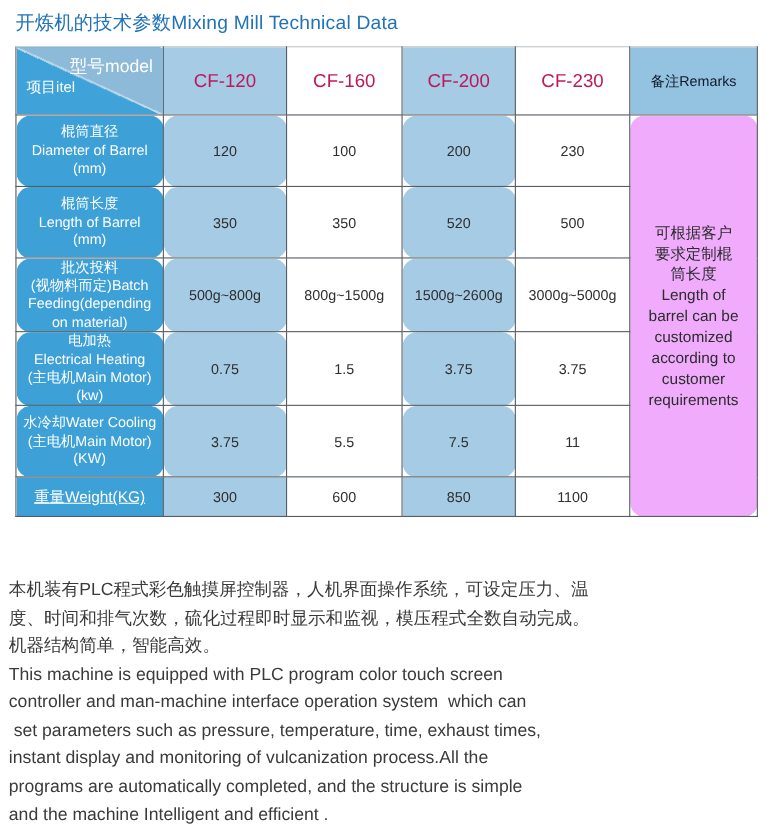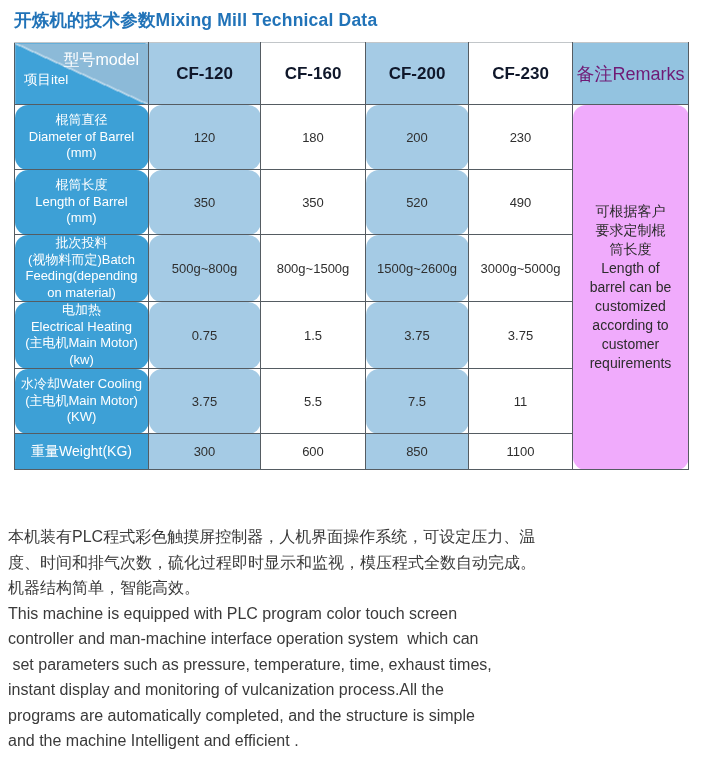--- a/index.html
+++ b/index.html
@@ -5,21 +5,21 @@
   html,body{margin:0;padding:0;background:#fff;}
   .page{
     position:relative;
     width:702px;height:763px;
     background:#ffffff;
     font-family:"Liberation Sans","DejaVu Sans",sans-serif;
     overflow:hidden;
   }
   .title{
     position:absolute;left:14px;top:8px;
-    font-size:17.5px;font-weight:700;color:#2173b8;
+    font-size:17.5px;font-weight:400;color:#2173b8;
     letter-spacing:.2px;
   }
   table.spec{
     position:absolute;left:14px;top:42px;
     width:674px;border-collapse:collapse;table-layout:fixed;
     font-size:15px;color:#333;
   }
   table.spec td{
     border:1px solid #555c62;
     text-align:center;vertical-align:middle;
@@ -34,31 +34,31 @@
       #8cbad8 0 49.2%, #bdd9eb 49.2% 50.8%, #3fa2d8 50.8% 100%);
   }
   td.corner .model{
     position:absolute;top:7px;right:9px;
     color:#fff;font-size:16px;
   }
   td.corner .item{
     position:absolute;left:9px;bottom:15px;
     color:#fff;font-size:13.5px;margin-top:12px;
   }
-  td.colhead{font-size:17px;color:#0f172a;font-weight:700;}
+  td.colhead{font-size:17px;color:#be185d;font-weight:400;}
   td.lt{background:#a5cbe5;}
   td.wt{background:#ffffff;}
-  td.remhead{background:#93c3e0;font-size:18px;color:#701a75;border-right-color:#c2c6c9;}
+  td.remhead{background:#93c3e0;font-size:13px;color:#0f172a;border-right-color:#c2c6c9;}
   td.rowlabel{
     background:#3da0d6;color:#ffffff;
     text-align:left;font-size:13px;line-height:16.5px;
     padding:4px 4px 4px 7px;
     white-space:pre-wrap;
   }
-  tr.r-last td.rowlabel{font-size:14px;}
+  tr.r-last td.rowlabel{font-size:14px;text-decoration:underline;}
   td.val{font-size:13px;color:#2f2f2f;}
   td.remarks{
     background:#f0abfc;color:#2c2c2c;
     text-align:left;font-size:14px;line-height:19px;
     padding:4px 2px 4px 8px;
     white-space:pre-wrap;vertical-align:middle;
     border-right-color:#c2c6c9;
   }
   .desc{
     position:absolute;left:8px;top:524px;width:692px;
@@ -93,42 +93,42 @@
         <td class="colhead lt">CF-200</td>
         <td class="colhead wt">CF-230</td>
         <td class="remhead">备注Remarks</td>
       </tr>
 
       <tr class="r-std">
         <td class="rowlabel">棍筒直径
 Diameter of Barrel
 (mm)</td>
         <td class="val lt">120</td>
-        <td class="val wt">180</td>
+        <td class="val wt">100</td>
         <td class="val lt">200</td>
         <td class="val wt">230</td>
         <td class="remarks" rowspan="6">可根据客户
 要求定制棍
 筒长度
 Length of
 barrel can be
 customized
 according to
 customer
 requirements</td>
       </tr>
 
       <tr class="r-std">
         <td class="rowlabel">棍筒长度
 Length of Barrel
 (mm)</td>
         <td class="val lt">350</td>
         <td class="val wt">350</td>
         <td class="val lt">520</td>
-        <td class="val wt">490</td>
+        <td class="val wt">500</td>
       </tr>
 
       <tr class="r-std">
         <td class="rowlabel">批次投料
 (视物料而定)Batch
 Feeding(depending
 on material)</td>
         <td class="val lt">500g~800g</td>
         <td class="val wt">800g~1500g</td>
         <td class="val lt">1500g~2600g</td>

